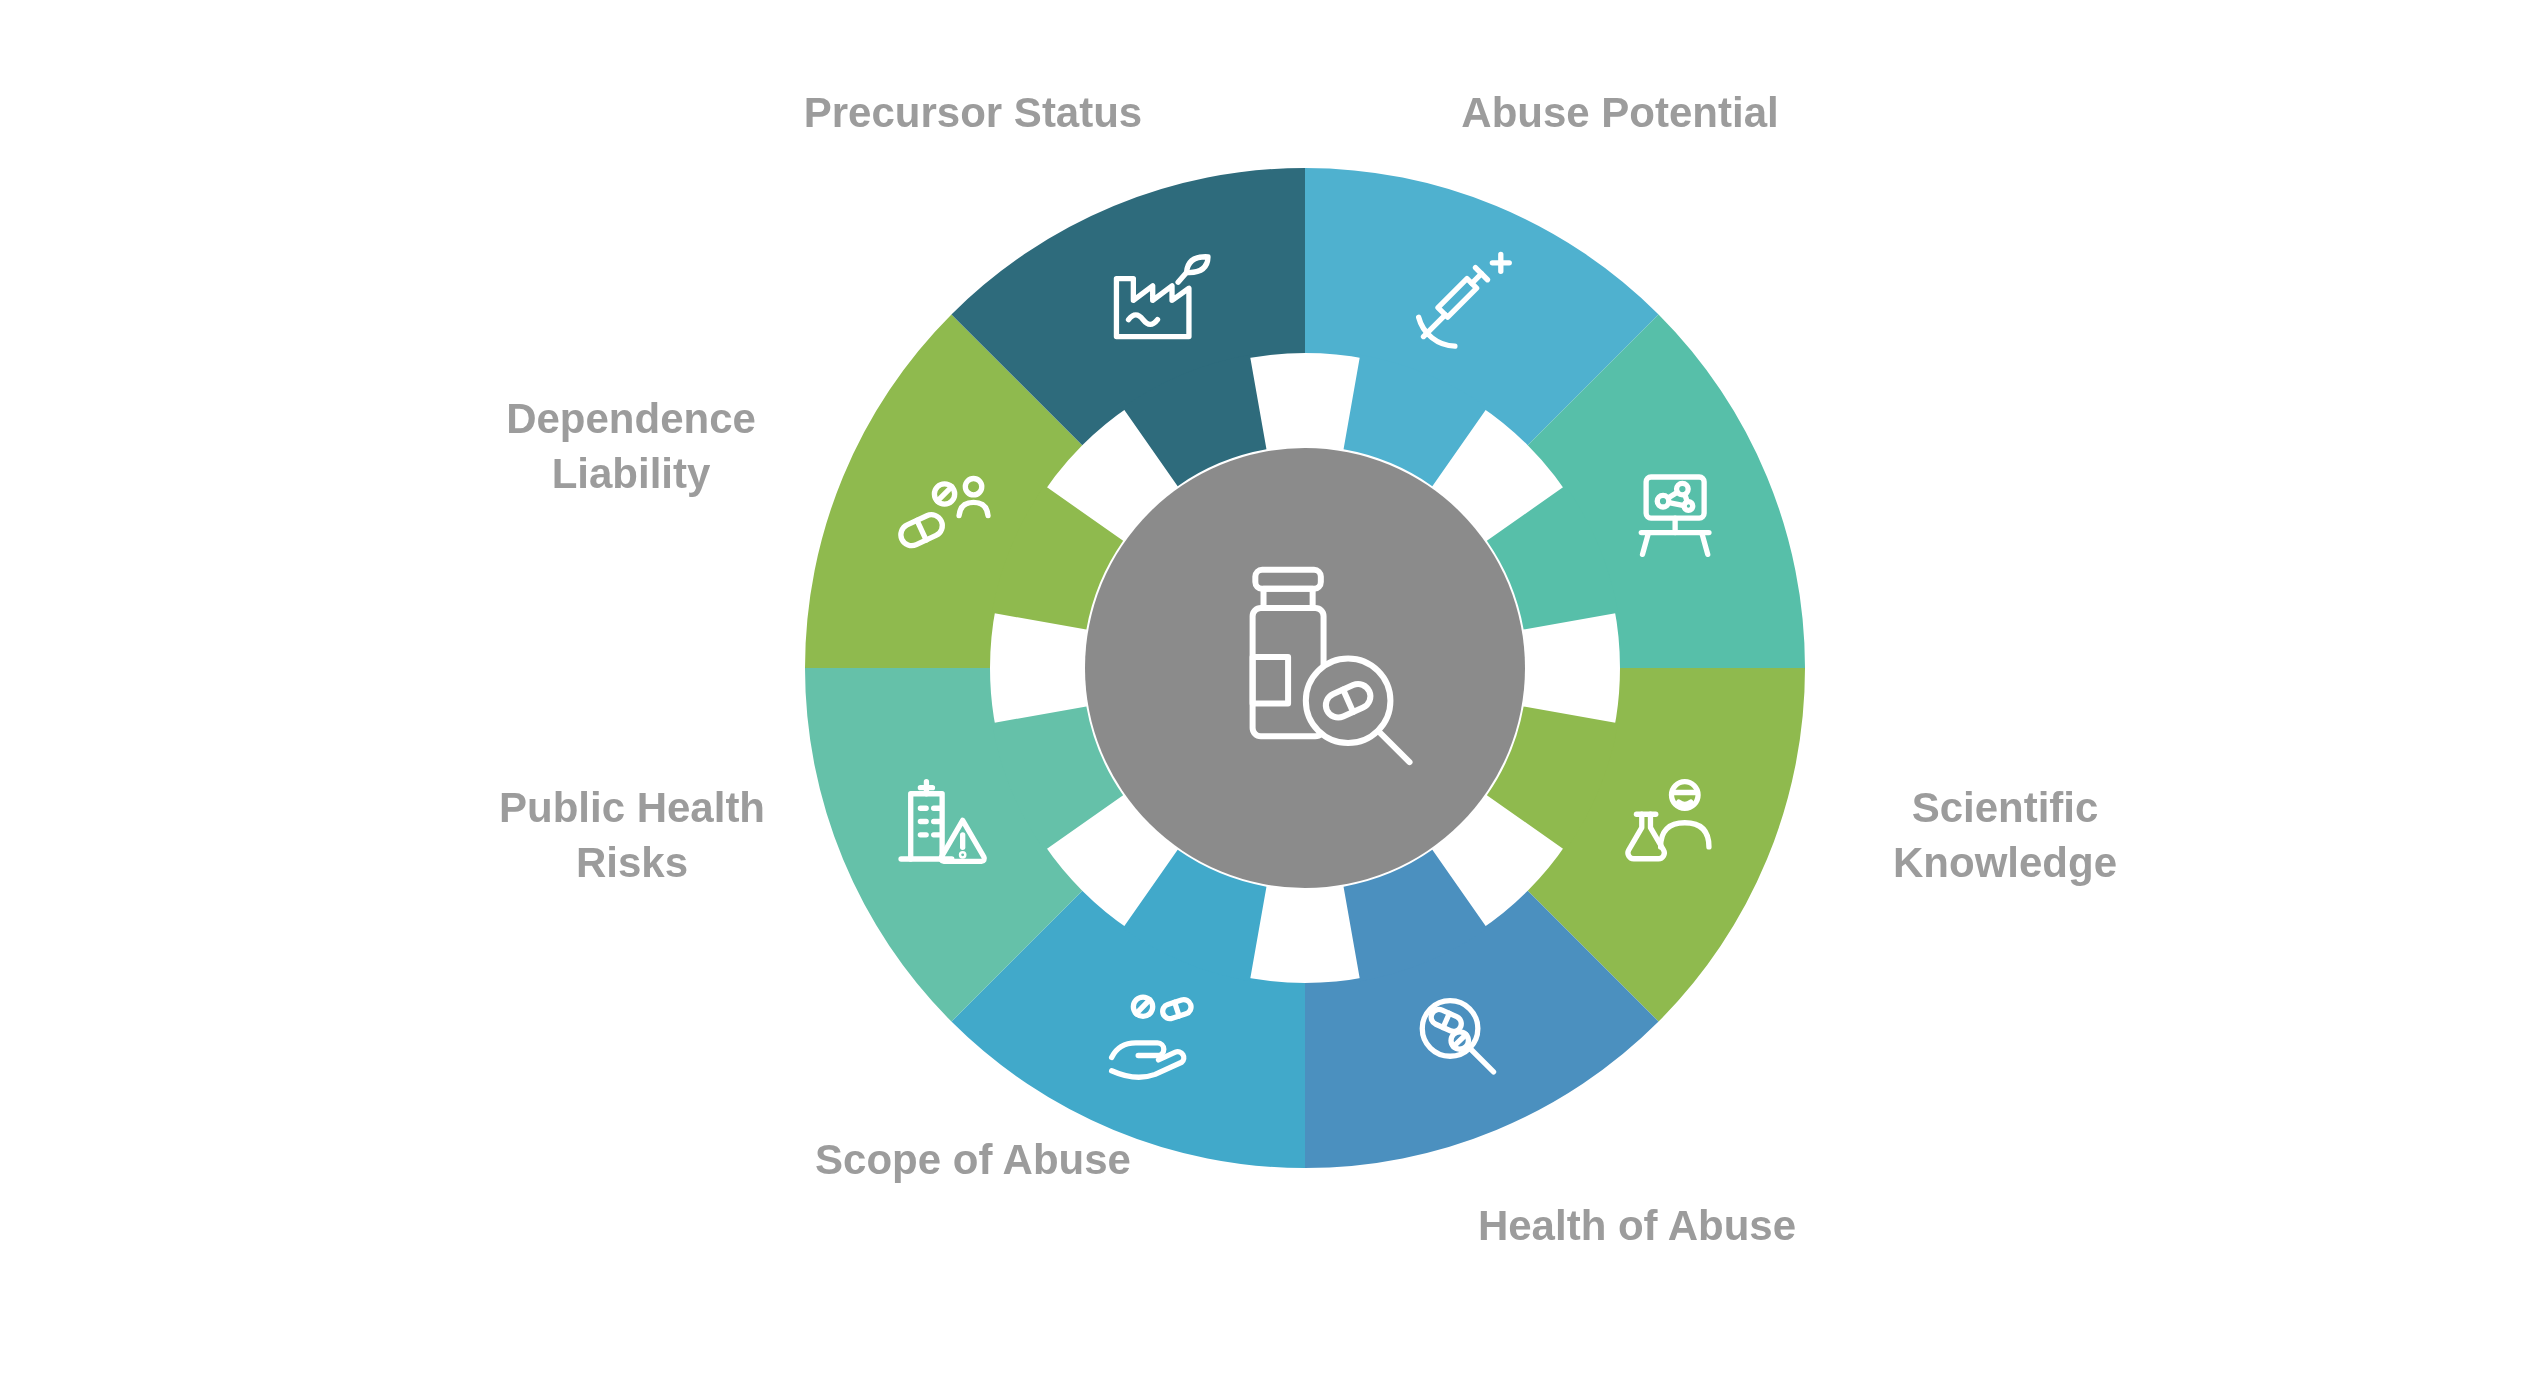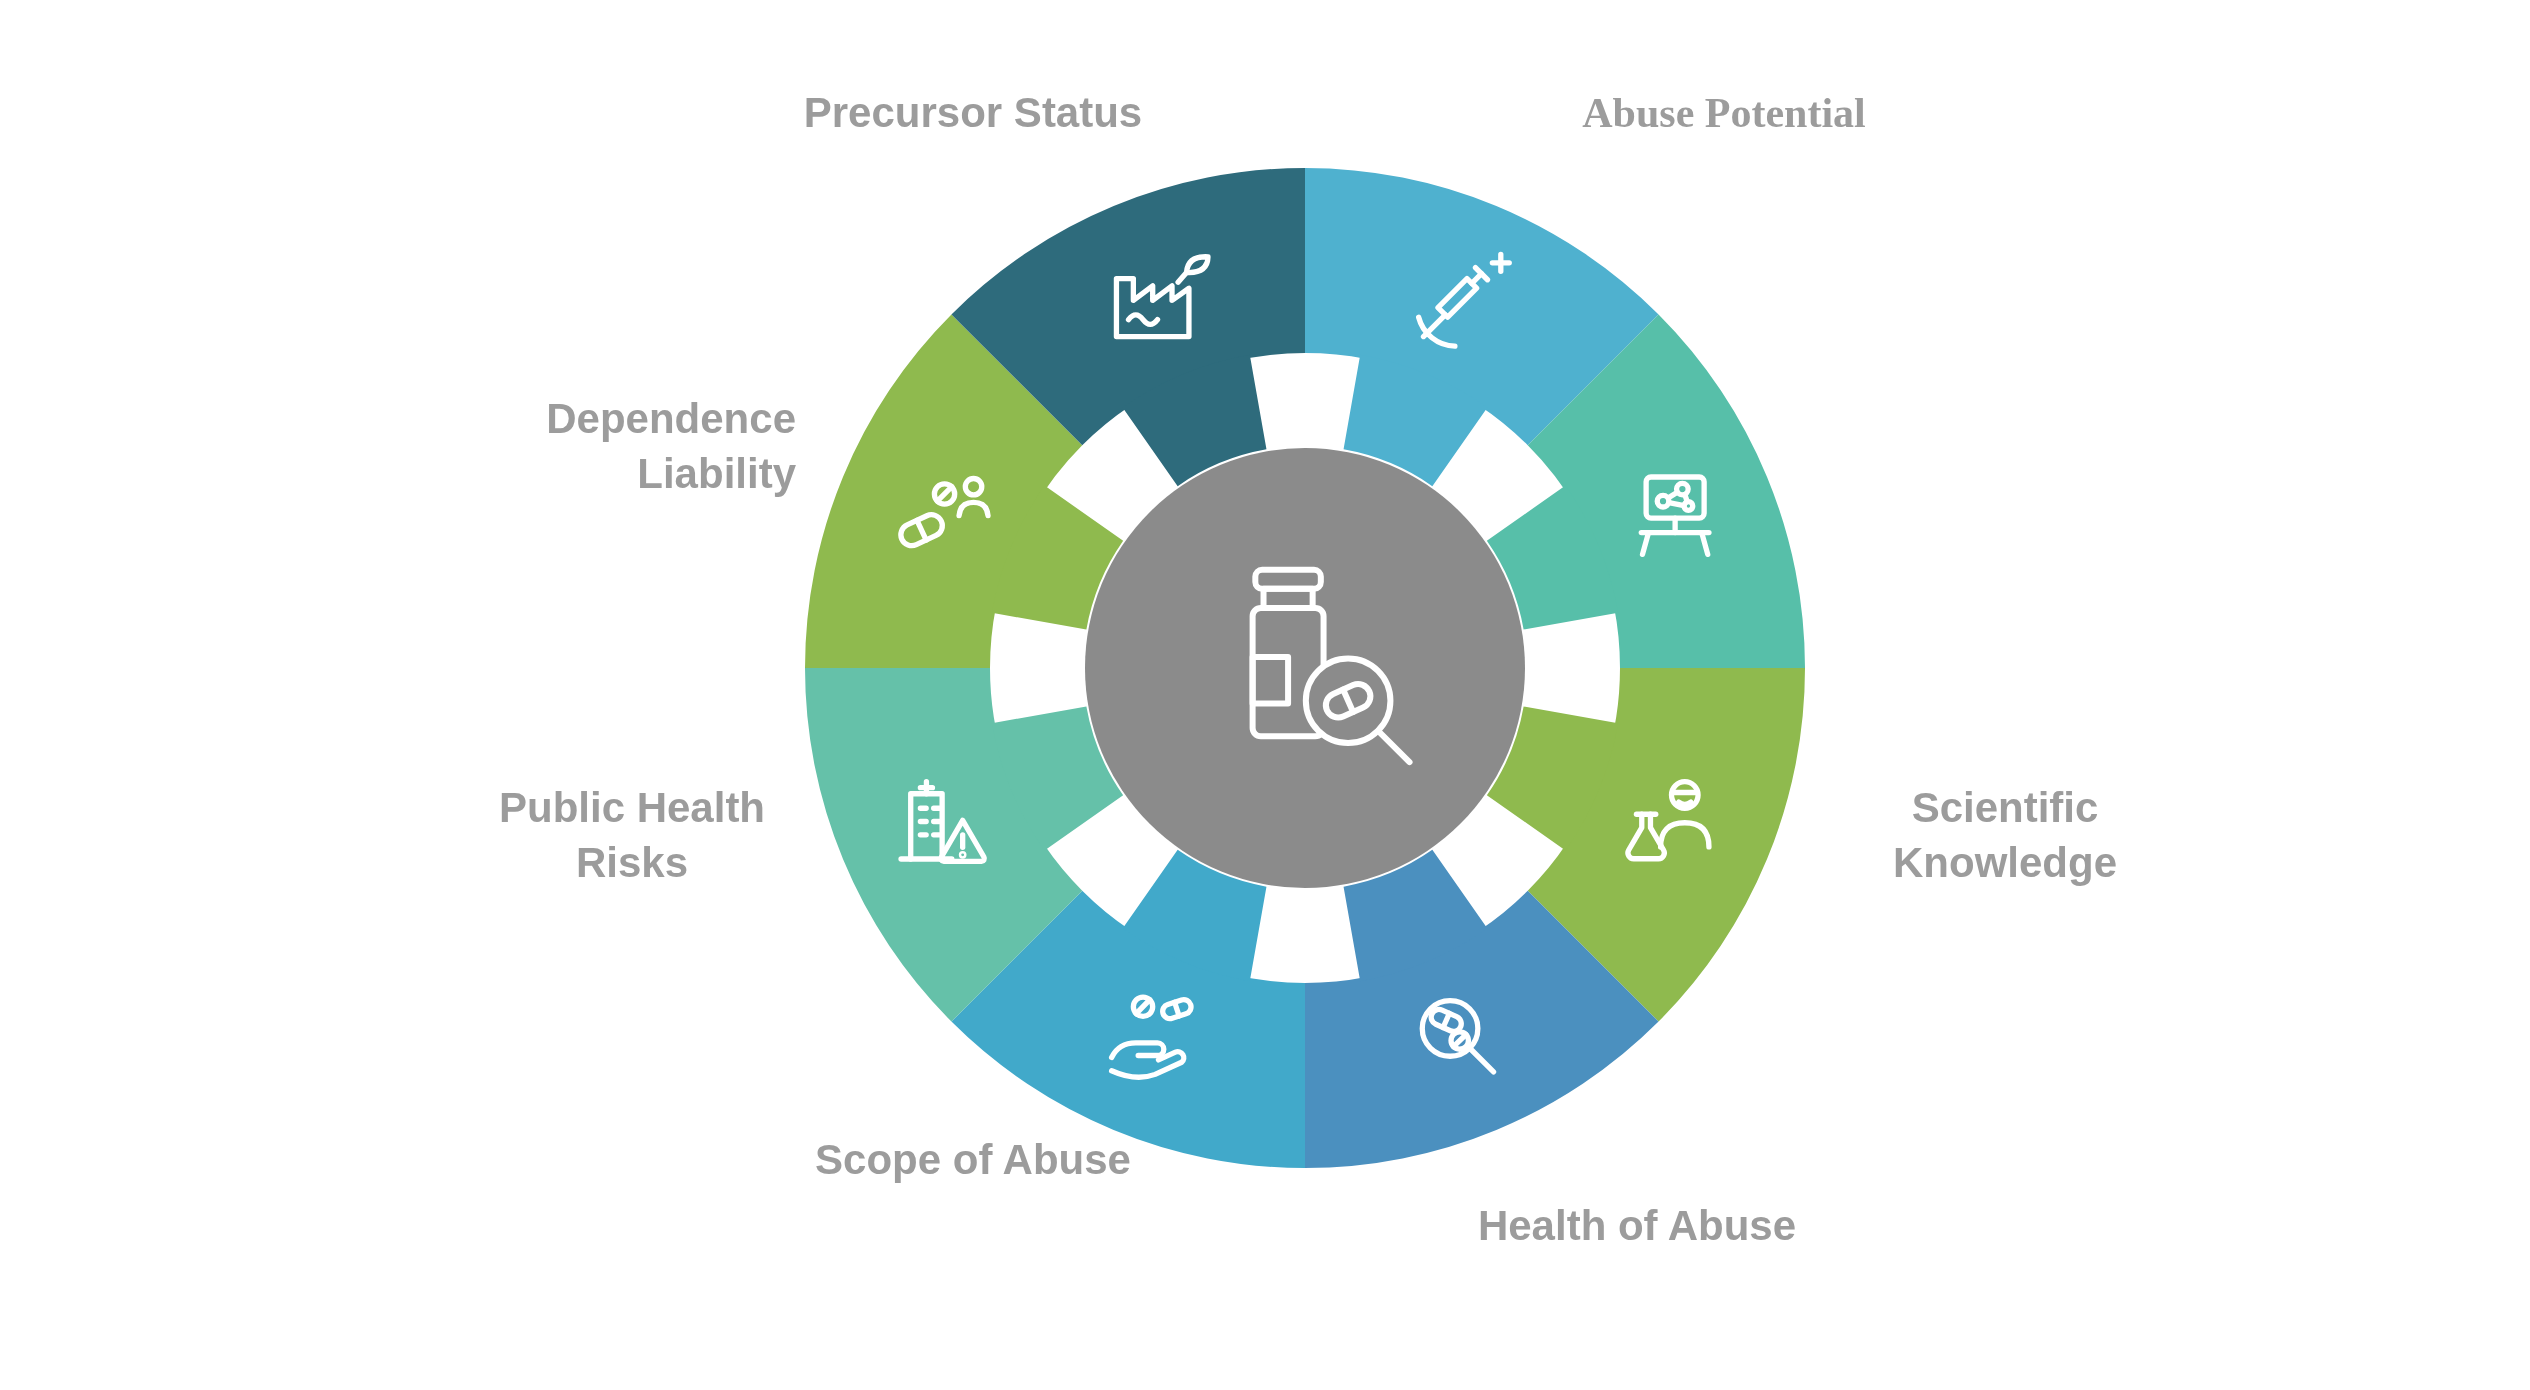--- a/index.html
+++ b/index.html
@@ -8,27 +8,27 @@
   .stage { position:relative; width:2530px; height:1390px; background:#fff; overflow:hidden;margin-left:48px; }
   #wheel { position:absolute; left:0; top:0; width:2530px; height:1390px; }
   .icon-defs * { fill:none; stroke:#ffffff; stroke-width:2.2; stroke-linecap:round; stroke-linejoin:round; }
   .lbl {
     position:absolute; transform:translate(-50%,-50%);
     color:var(--label-color,#9c9c9c); font-weight:700; font-size:42px;
     line-height:1.3; text-align:center;
   }
   .nowrap { white-space:nowrap; }
   .lbl-precursor   { left:925px;  top:113px; }
-  .lbl-abuse       { left:1676px; top:113px;font-family:Liberation Serif, serif; }
+  .lbl-abuse       { left:1572px; top:113px; }
   .lbl-pharma      { left:1946px; top:447px;  width:380px; }
   .lbl-scientific  { left:1957px; top:836px;  width:310px; }
   .lbl-history     { left:1589px; top:1226px; }
   .lbl-scope       { left:925px;  top:1160px; }
   .lbl-publichealth{ left:584px;  top:836px;  width:330px; }
-  .lbl-dependence  { left:583px;  top:447px;  width:330px;text-align:right; }
+  .lbl-dependence  { left:583px;  top:447px;  width:330px; }
 </style>
 </head>
 <body>
 
 <div class="stage">
 
   <svg id="wheel" viewBox="0 0 2530 1390">
     <defs class="icon-defs">
 
       <symbol id="factory-icon" viewBox="0 0 48 48">

